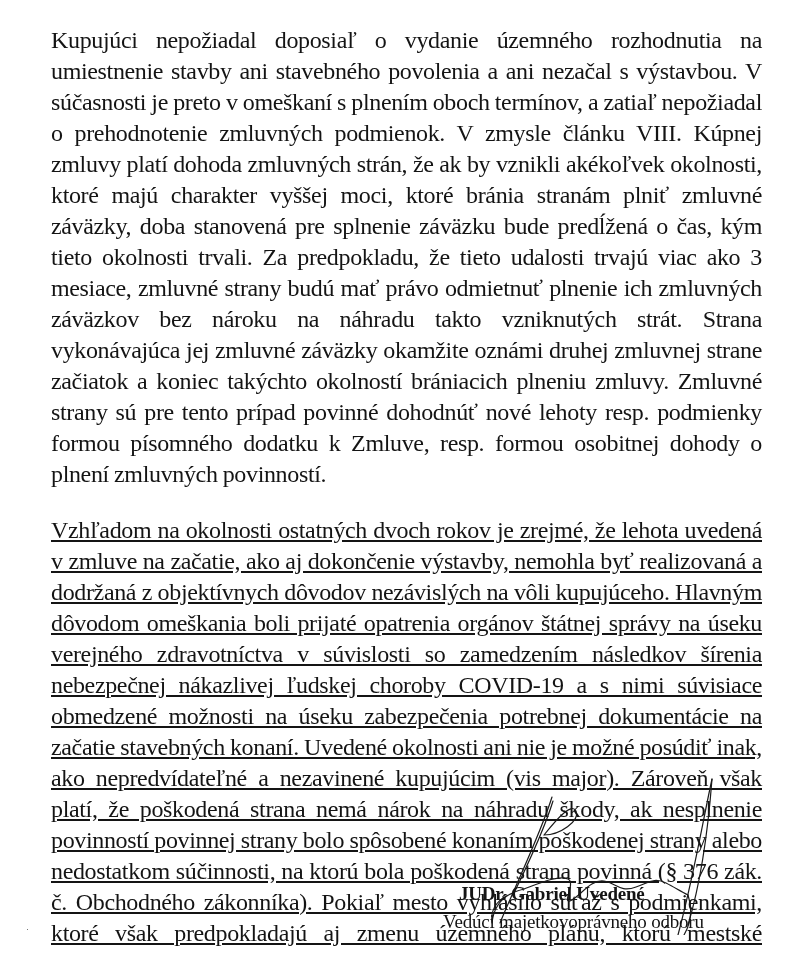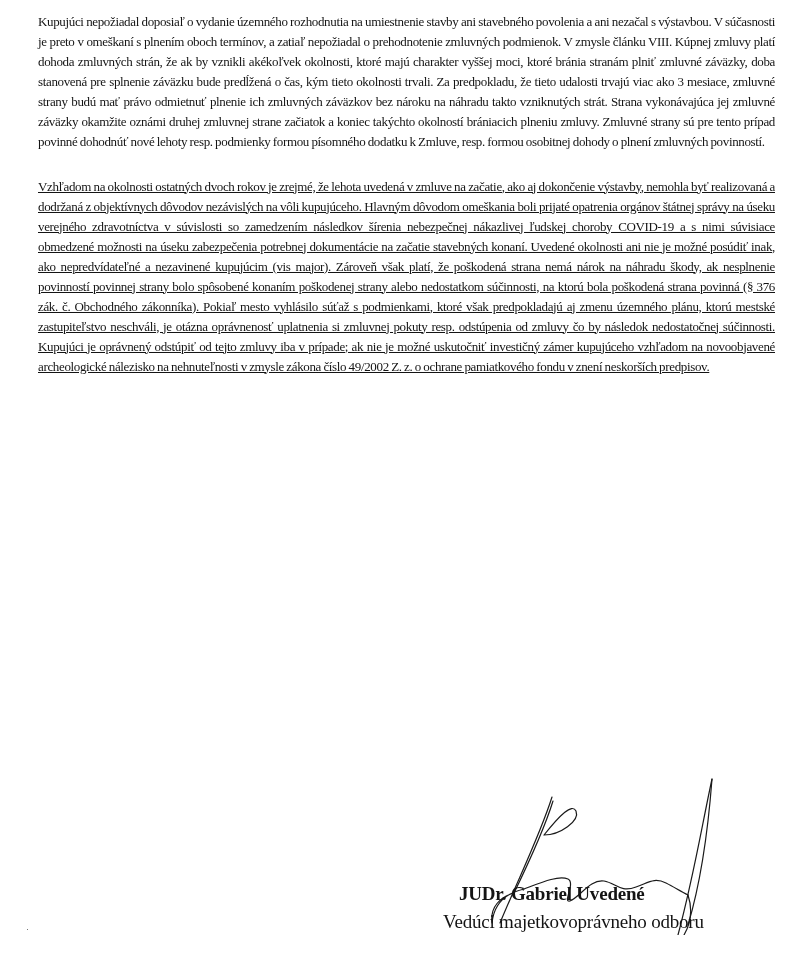--- a/index.html
+++ b/index.html
@@ -15,23 +15,23 @@
       font-family: "Liberation Serif", "DejaVu Serif", serif;
       color: #141414;
     }
     .page {
       position: absolute;
       left: 37px;
       top: 11px;
       width: 739px;
     }
     .para {
-      margin: 1px;
-      font-size: 13px;
-      line-height: 20px;
+      margin: 14px;
+      font-size: 24px;
+      line-height: 31px;
       text-align: justify;
       letter-spacing: -0.35px;
       word-spacing: -0.5px;
     }
     .para + .para {
       margin-top: 24.5px;
       text-decoration: underline;
     }
     .closing {
       margin: 24.5px 0 0 0;

